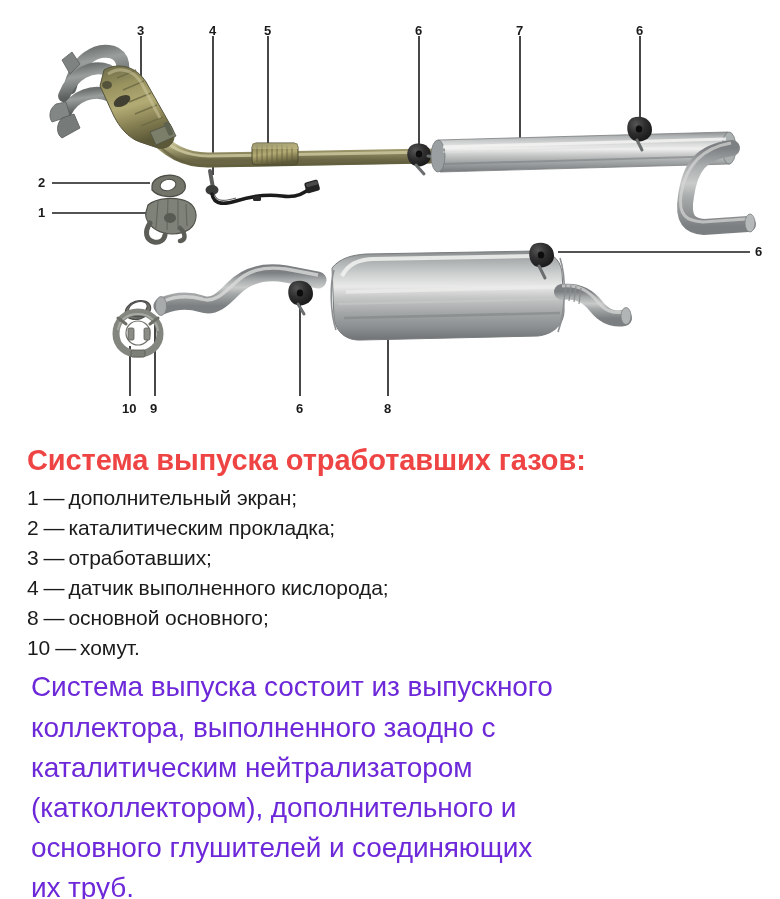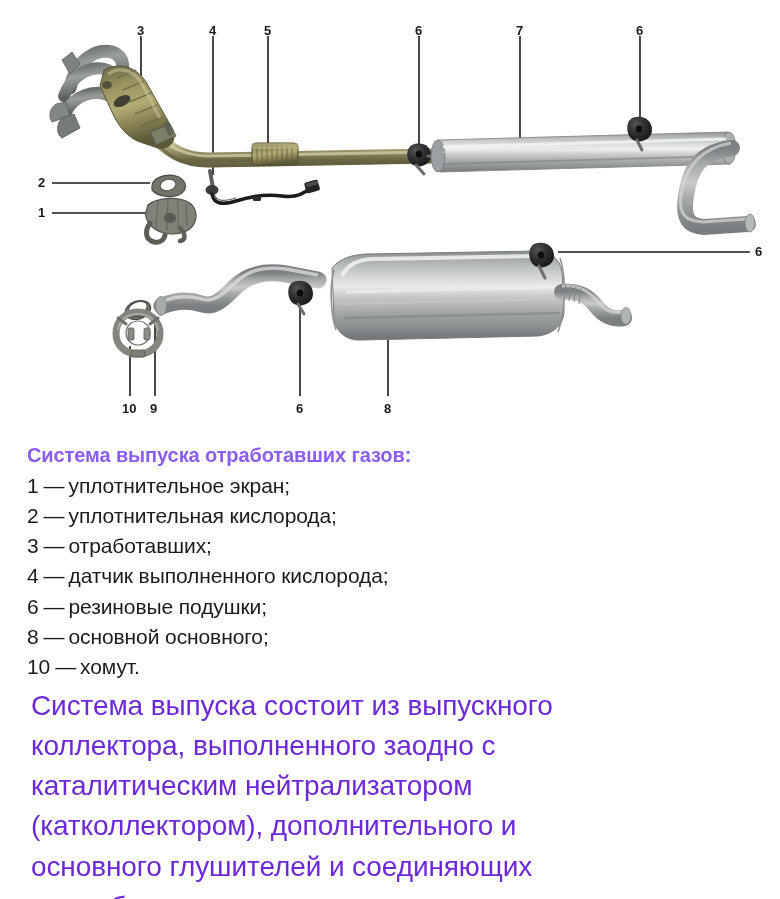--- a/index.html
+++ b/index.html
@@ -23,21 +23,21 @@
     font-size:13px;font-weight:bold;color:#1a1a1a;
     line-height:1;letter-spacing:0;
     white-space:nowrap;
   }
 
   
   .caption{
     position:absolute;left:27px;top:442px;width:740px;
   }
   .cap-title{
-    font-size:20px;font-weight:bold;color:#8b5cf6;
+    font-size:29px;font-weight:bold;color:#ef4444;
     letter-spacing:-0.1px;
     margin:0 0 3px 0;line-height:1.30;
   }
   .cap-title .colon{font-weight:bold;}
   .legend{list-style:none;margin:0;padding:0;}
   .legend li{
     font-size:21px;color:#1b1b1b;line-height:1.435;
     white-space:nowrap;letter-spacing:-0.1px;
   }
   .legend li .num{display:inline-block;}
@@ -330,25 +330,24 @@
     <span class="callout-num" style="left:150px;top:402px;">9</span>
     <span class="callout-num" style="left:296px;top:402px;">6</span>
     <span class="callout-num" style="left:384px;top:402px;">8</span>
   </div>
 
   <div class="caption">
 
     <div class="cap-title"><span>Система выпуска отработавших газов</span><span class="colon">:</span></div>
 
     <ul class="legend">
-      <li><span class="num">1</span><span class="dash">—</span><span>уплотнительное экран;</span></li>
-      <li><span class="num">2</span><span class="dash">—</span><span>уплотнительная кислорода;</span></li>
+      <li><span class="num">1</span><span class="dash">—</span><span>дополнительный экран;</span></li>
+      <li><span class="num">2</span><span class="dash">—</span><span>каталитическим прокладка;</span></li>
       <li><span class="num">3</span><span class="dash">—</span><span>отработавших;</span></li>
       <li><span class="num">4</span><span class="dash">—</span><span>датчик выполненного кислорода;</span></li>
-      <li><span class="num">6</span><span class="dash">—</span><span>резиновые подушки;</span></li>
       <li><span class="num">8</span><span class="dash">—</span><span>основной основного;</span></li>
       <li><span class="num">10</span><span class="dash">—</span><span>хомут.</span></li>
     </ul>
 
     <p class="body-text">Система выпуска состоит из выпускного коллектора, выполненного заодно с каталитическим нейтрализатором (катколлектором), дополнительного и основного глушителей и соединяющих их труб.</p>
   </div>
 
 </div>
 
 </body></html>

